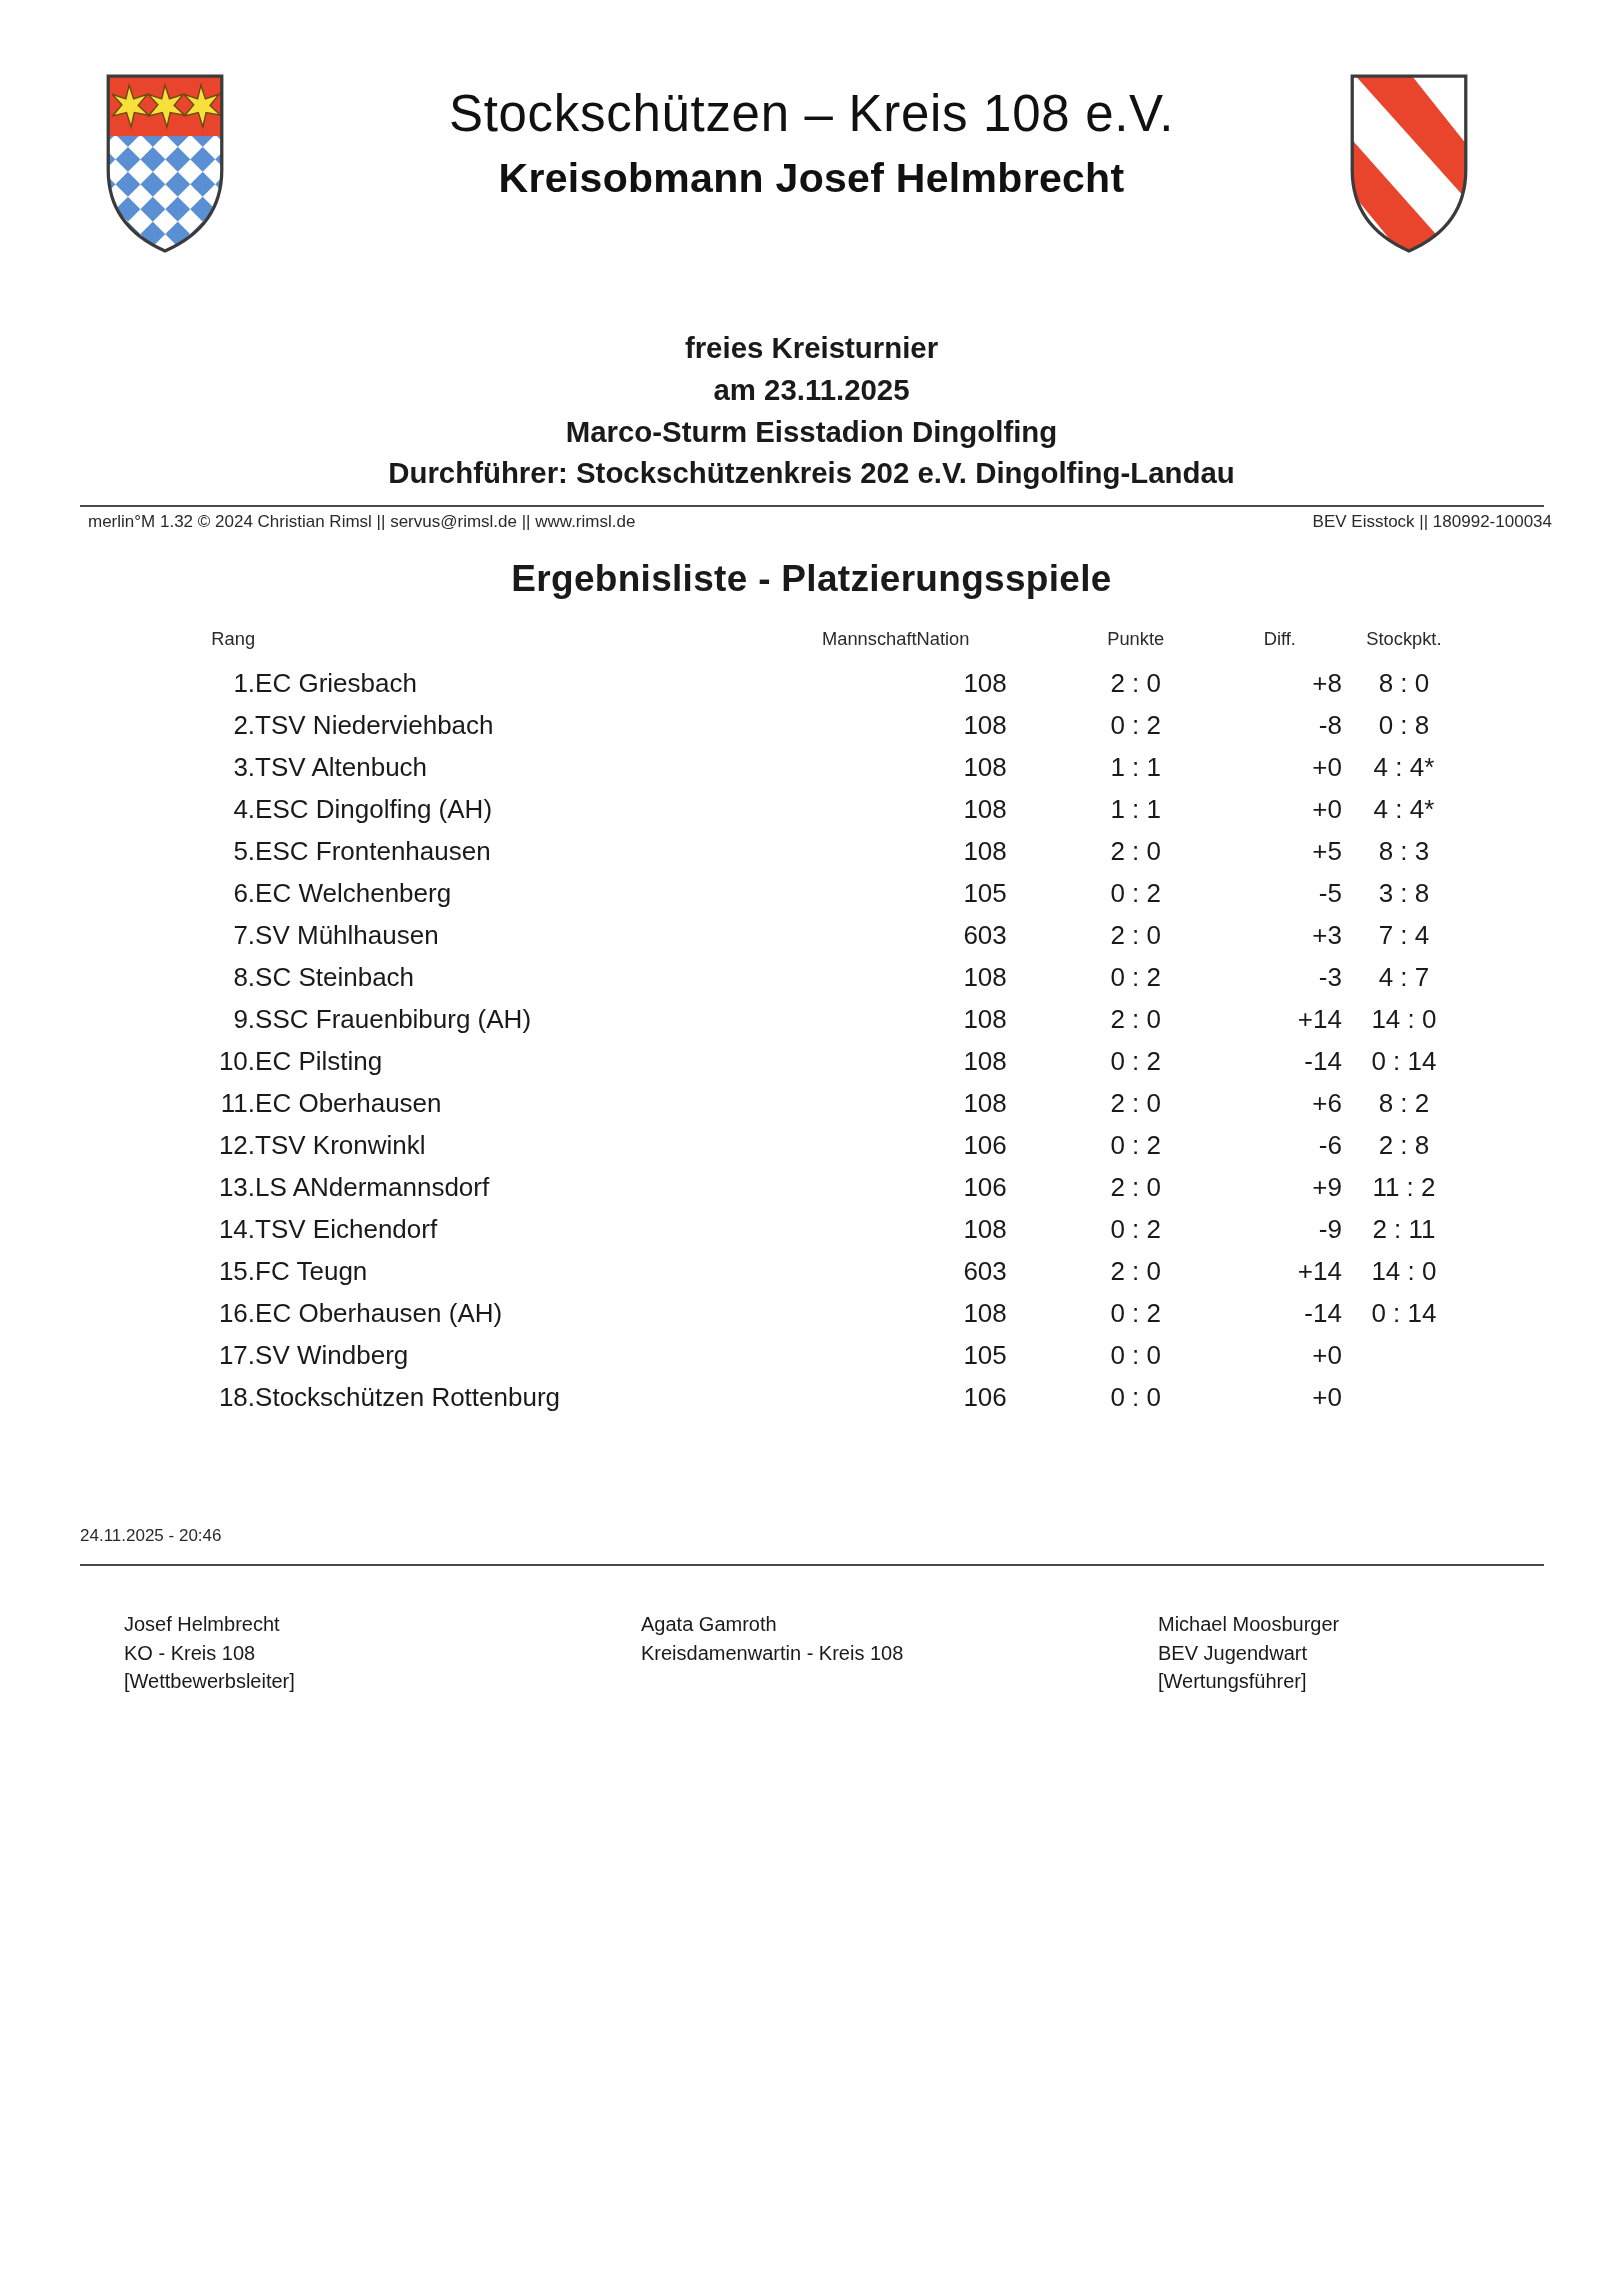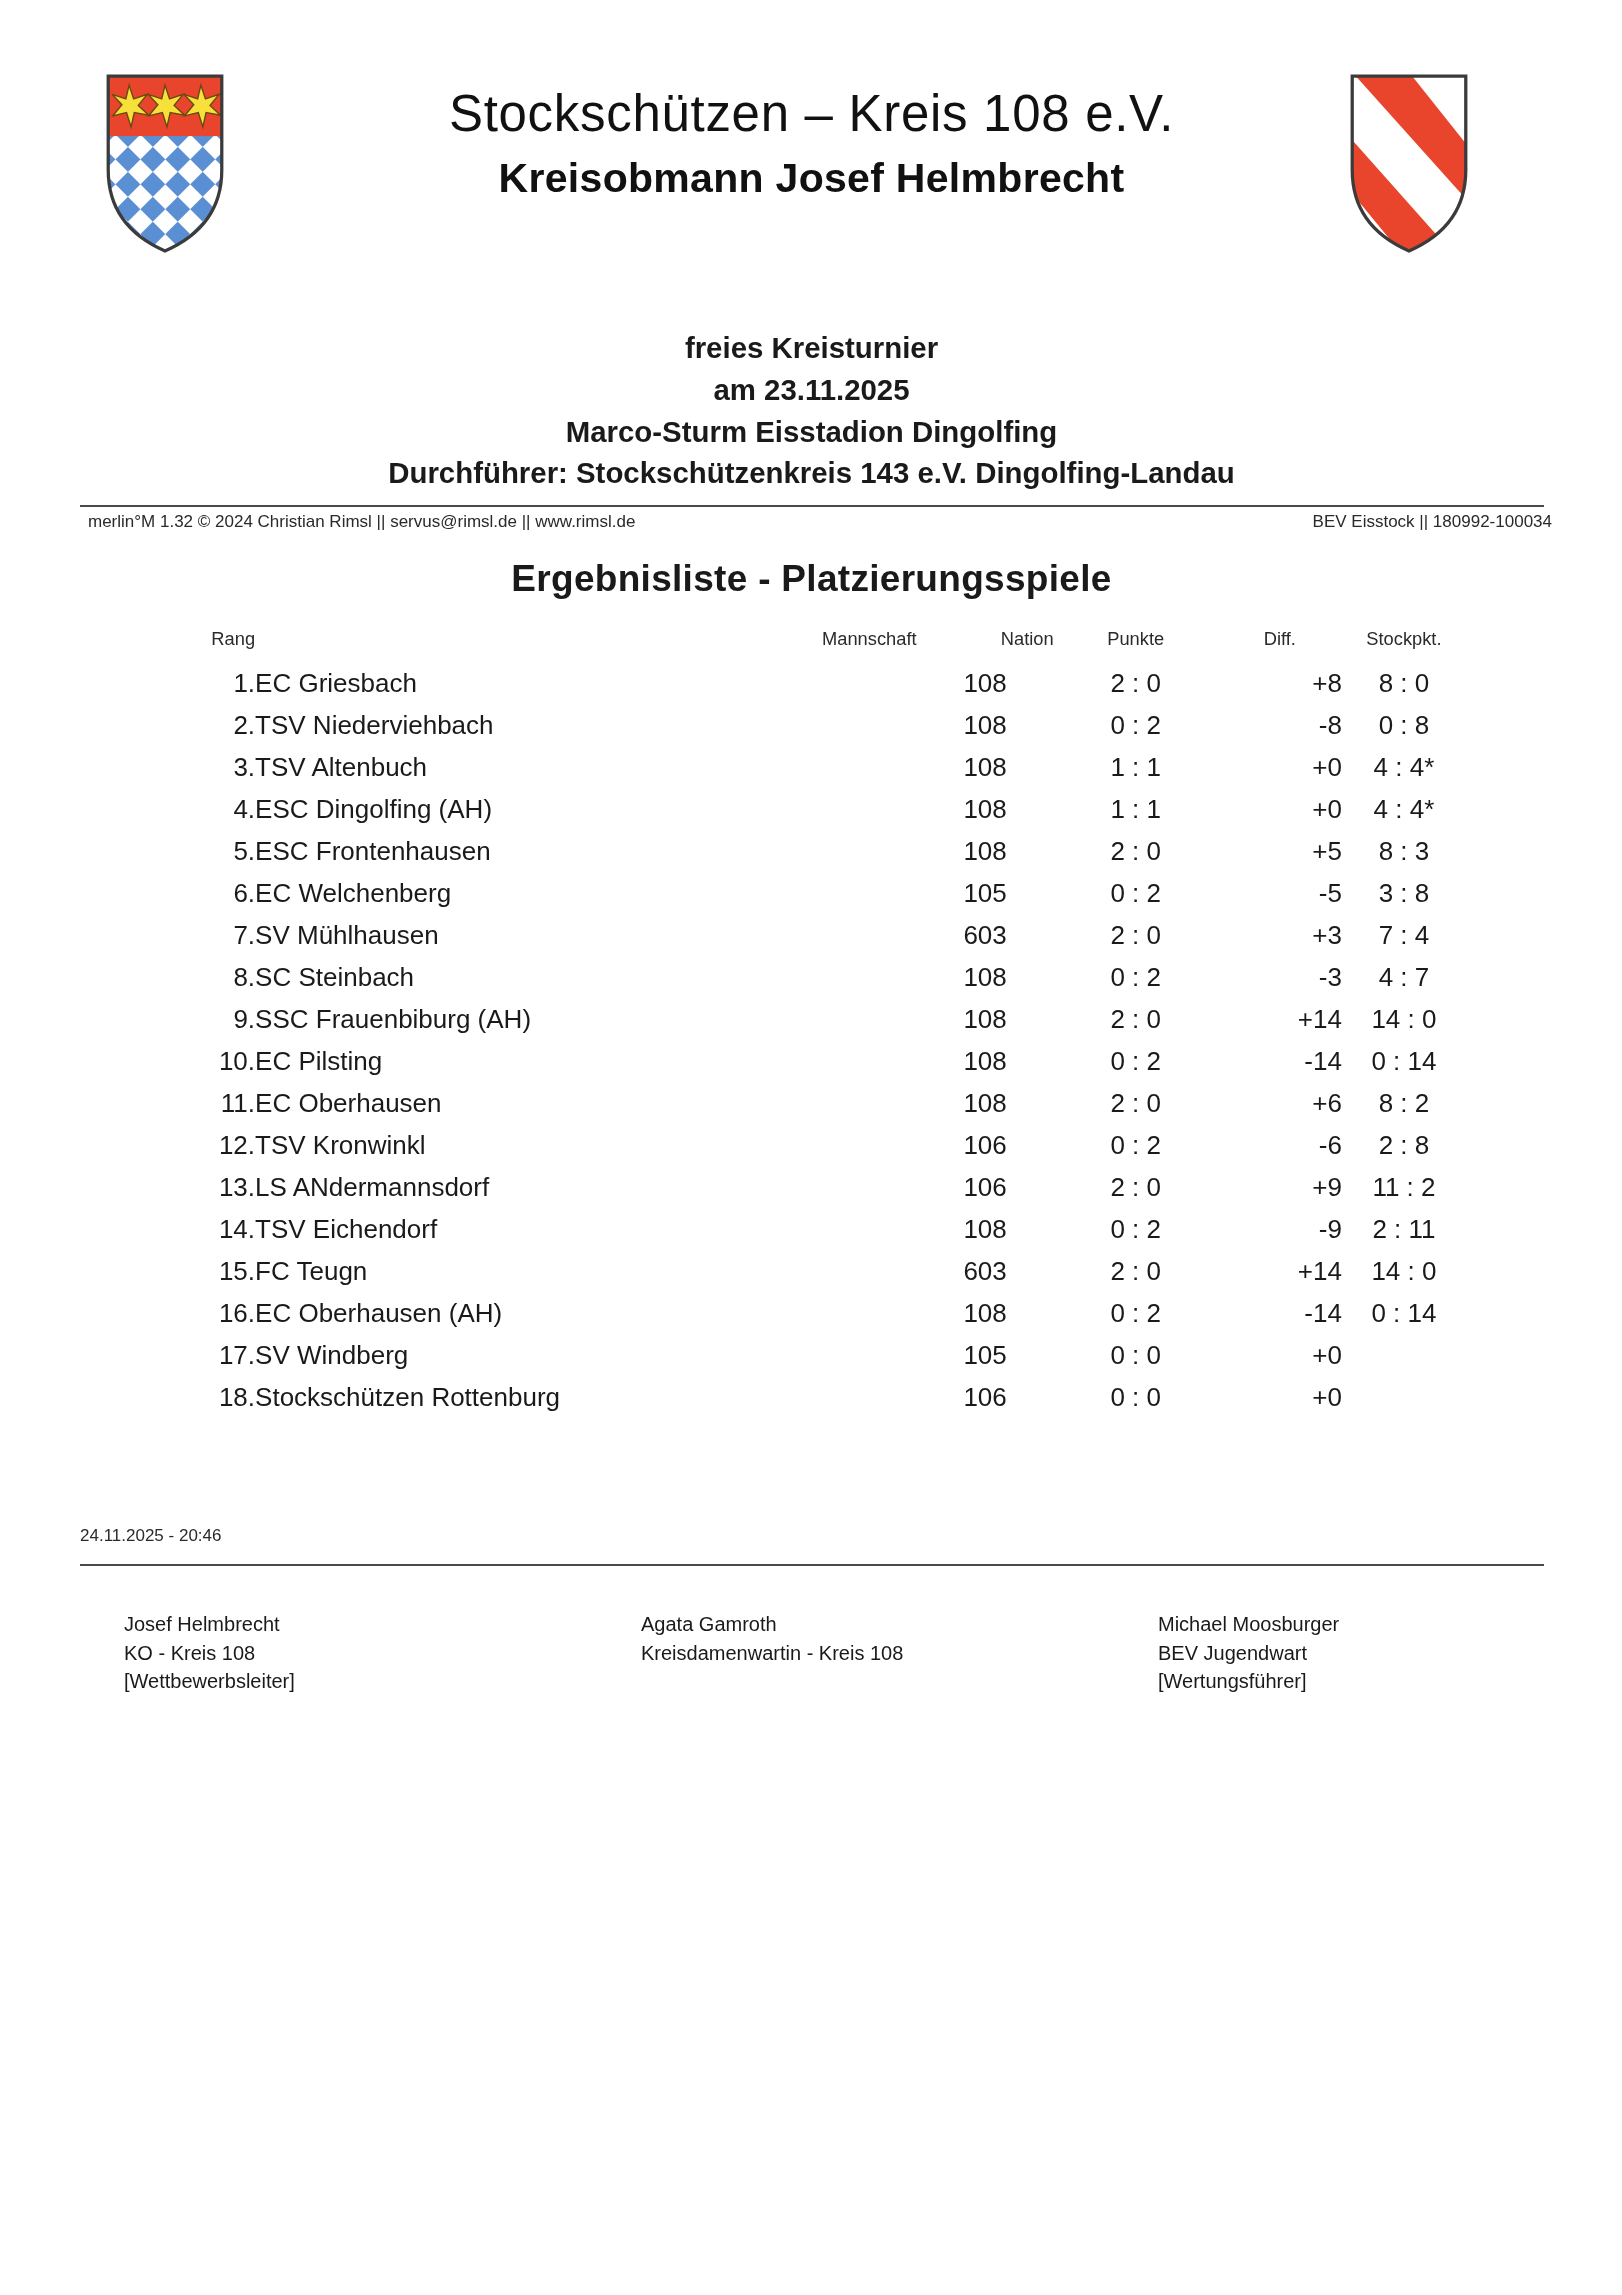--- a/index.html
+++ b/index.html
@@ -147,21 +147,21 @@
   
   col.c-rang      { width: 98px; }
   col.c-team      { width: 661px; }
   col.c-nation    { width: 137px; }
   col.c-punkte    { width: 164px; }
   col.c-diff      { width: 124px; }
   col.c-stock     { width: 124px; }
 
   th.h-rang   { text-align: right;  padding-right: 11.8px; }
   th.h-team   { text-align: right;   padding-left: 35px; margin-left: 8px; }
-  th.h-nation { text-align: right; }
+  th.h-nation { text-align: left; }
   th.h-punkte { text-align: center; }
   th.h-diff   { text-align: center; }
   th.h-stock  { text-align: center; }
 
   table.res tbody td {
     font-size: 26px;
     line-height: 1;
     height: 42px;
     color: #1a1a1a;
   }
@@ -262,21 +262,21 @@
         </g>
         <path d="M8 6 H182 V150 Q182 236 95 274 Q8 236 8 150 Z" fill="none" stroke="#3b3b3b" stroke-width="5"></path>
       </svg>
     </div>
   </div>
 
   <div class="event-block">
     <div class="event-line">freies Kreisturnier</div>
     <div class="event-line">am 23.11.2025</div>
     <div class="event-line">Marco-Sturm Eisstadion Dingolfing</div>
-    <div class="event-line">Durchführer: Stockschützenkreis 143 e.V. Dingolfing-Landau</div>
+    <div class="event-line">Durchführer: Stockschützenkreis 202 e.V. Dingolfing-Landau</div>
   </div>
 
   <div class="meta-rule"></div>
   <div class="meta-row">
     <span>merlin°M 1.32 © 2024 Christian Rimsl || servus@rimsl.de || www.rimsl.de</span>
     <span>BEV Eisstock || 180992-100034</span>
   </div>
 
   <div class="section-heading">Ergebnisliste - Platzierungsspiele</div>
 

